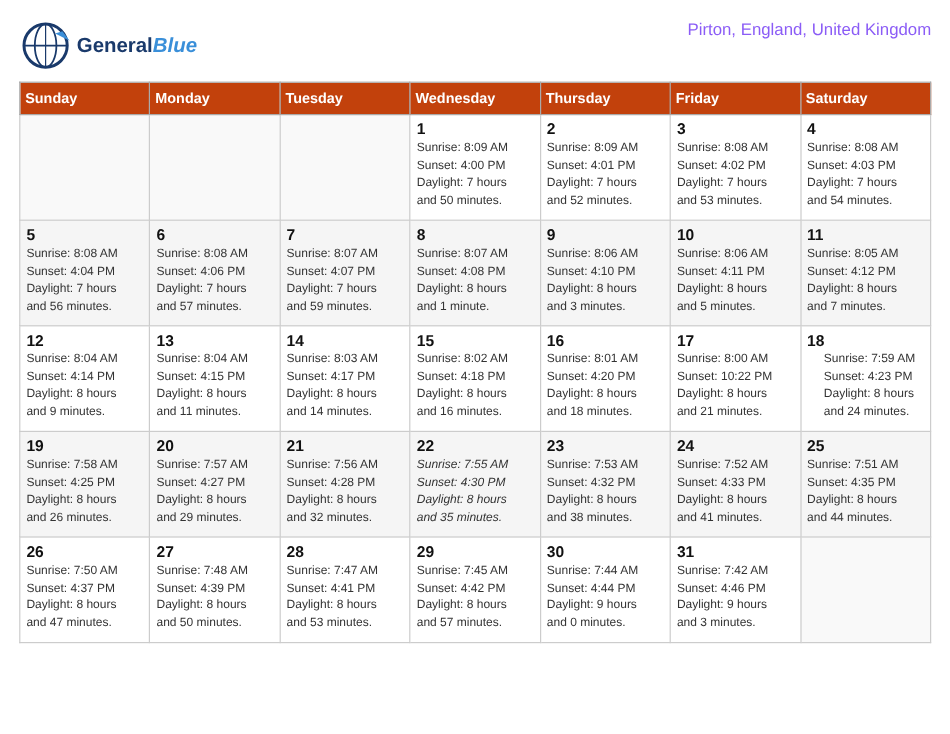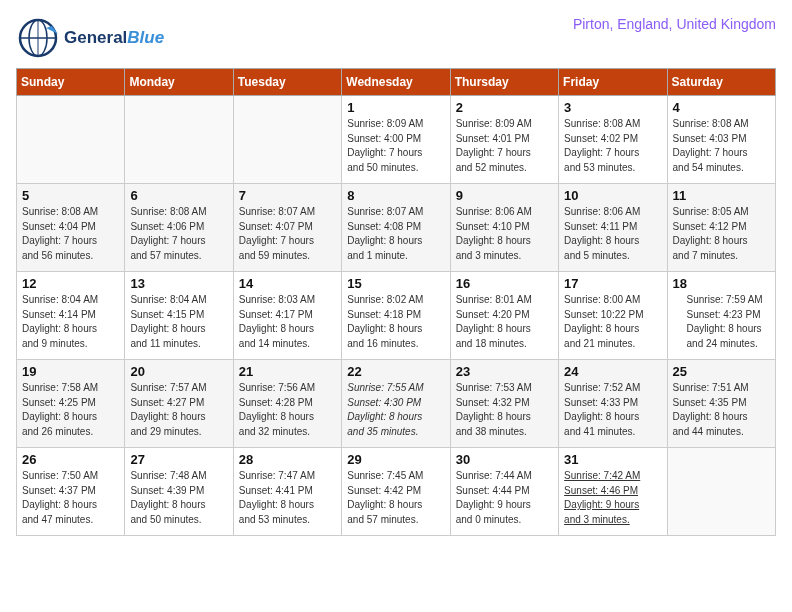--- a/index.html
+++ b/index.html
@@ -332,21 +332,21 @@
         </td>
         <td>
           <div class="day-num">30</div>
           <div class="day-detail" style="white-space: pre-line;">Sunrise: 7:44 AM
 Sunset: 4:44 PM
 Daylight: 9 hours
 and 0 minutes.</div>
         </td>
         <td>
           <div class="day-num">31</div>
-          <div class="day-detail" style="white-space: pre-line; text-decoration: underline;">Sunrise: 7:42 AM
+          <div class="day-detail" style="white-space: pre-line;">Sunrise: 7:42 AM
 Sunset: 4:46 PM
 Daylight: 9 hours
 and 3 minutes.</div>
         </td>
         <td class="empty-cell"></td>
       </tr>
     </tbody>
 </table>
 
 </body></html>

